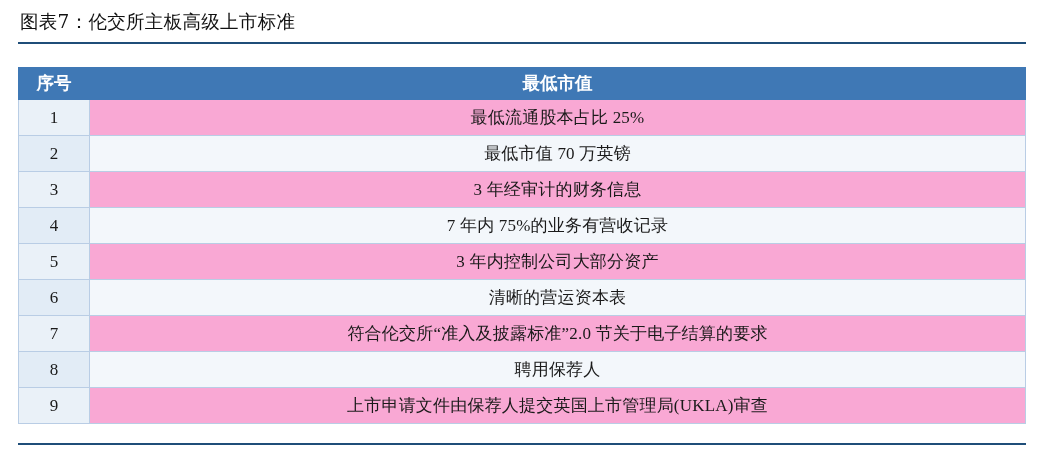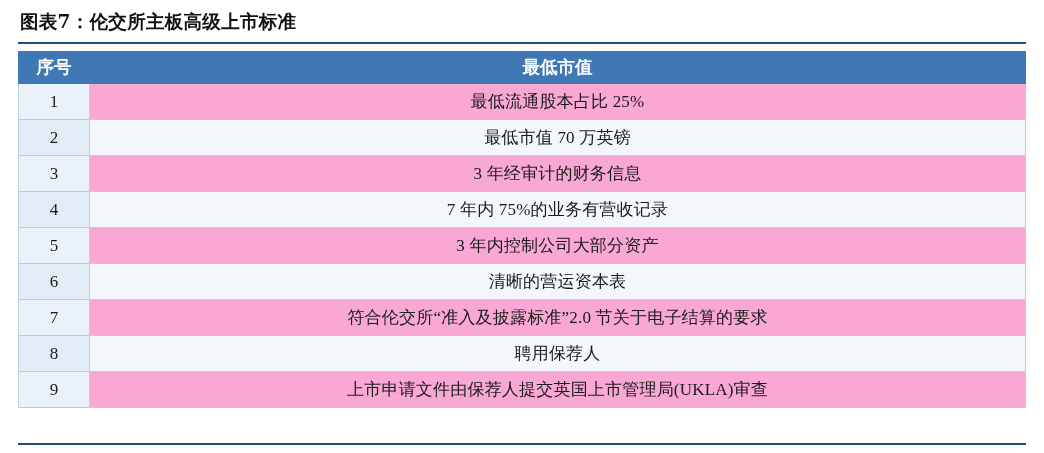--- a/index.html
+++ b/index.html
@@ -23,30 +23,30 @@
   .title-row {
     display: flex;
     align-items: center;
     height: 44px;
     border-bottom: 2px solid #1f4e79;
     box-sizing: border-box;
     padding-left: 2px;
   }
   .title-text {
     font-family: "DejaVu Serif", "Liberation Serif", serif;
-    font-weight: bold;
+    font-weight: normal;
     font-size: 18.5px;
     color: #111111;
     letter-spacing: 0.3px;
     white-space: nowrap;
   }
   table.listing-table {
     border-collapse: collapse;
     width: 1008px;
-    margin-top: 7px;
+    margin-top: 23px;
     table-layout: fixed;
   }
   table.listing-table th,
   table.listing-table td {
     border: 1px solid #b9cde5;
     text-align: center;
     vertical-align: middle;
     font-size: 17px;
     color: #1a1a1a;
     padding: 0;

